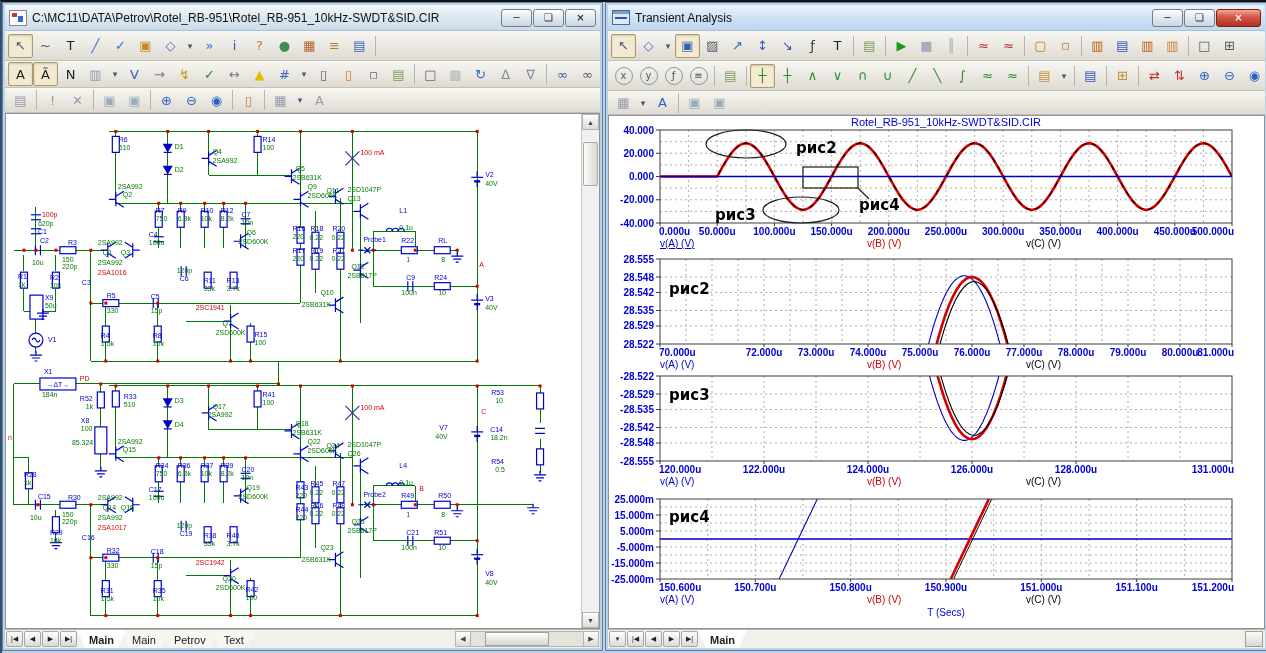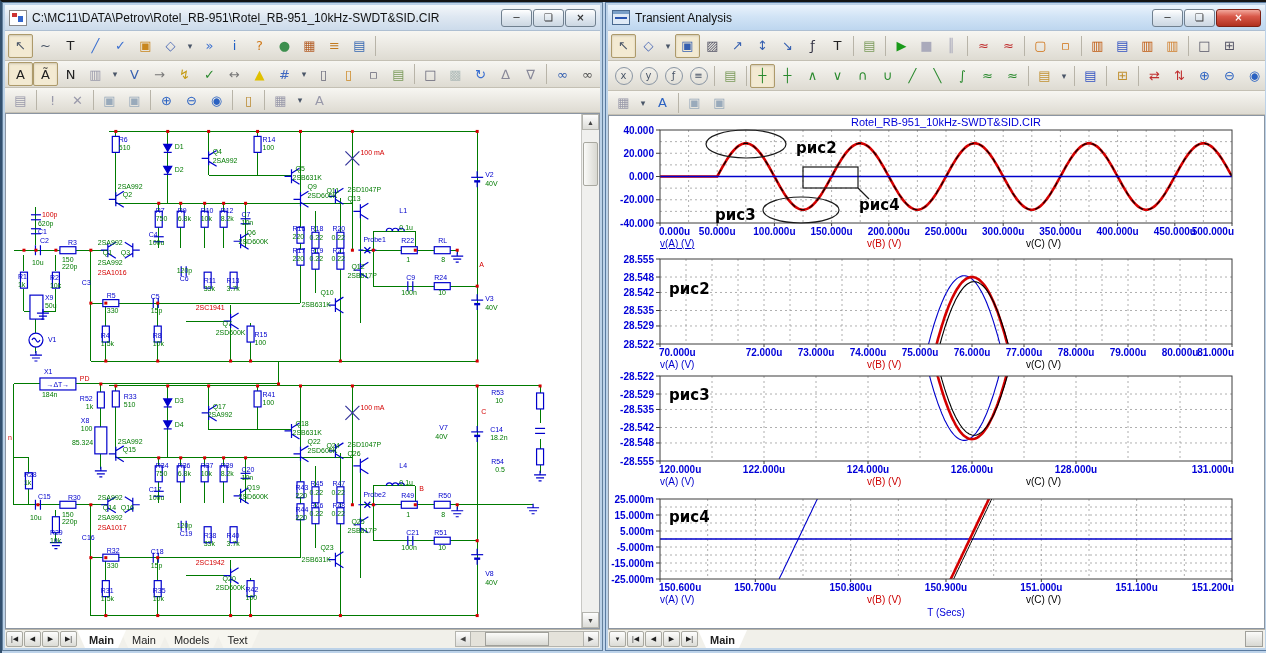--- a/index.html
+++ b/index.html
@@ -692,21 +692,21 @@
       </div>
     </div>
     <div class="bottombar">
       <span class="navbtn">|◀</span>
       <span class="navbtn">◀</span>
       <span class="navbtn">▶</span>
       <span class="navbtn">▶|</span>
       <span class="tabs" id="ltabs">
           <span class="tab active">Main</span>
           <span class="tab">Main</span>
-          <span class="tab">Models</span>
+          <span class="tab">Petrov</span>
           <span class="tab">Text</span>
         </span>
       <span class="hscroll">
         <span class="arr">◀</span>
         <span class="track">
             <span class="hthumb"></span>
           </span>
         <span class="arr">▶</span>
       </span>
     </div>

